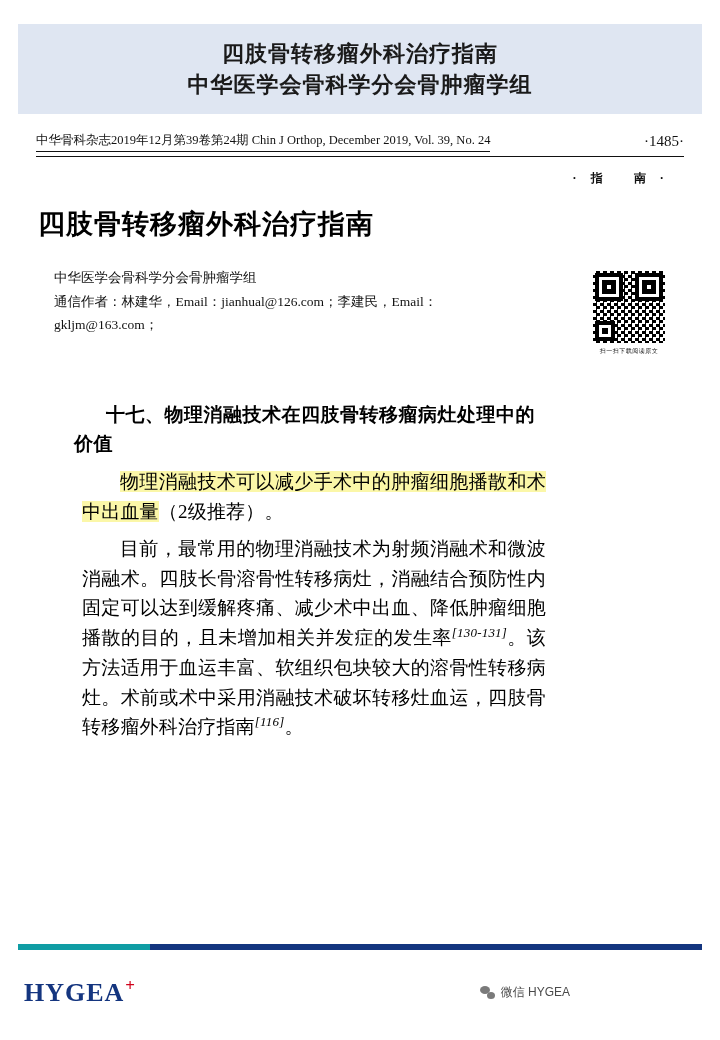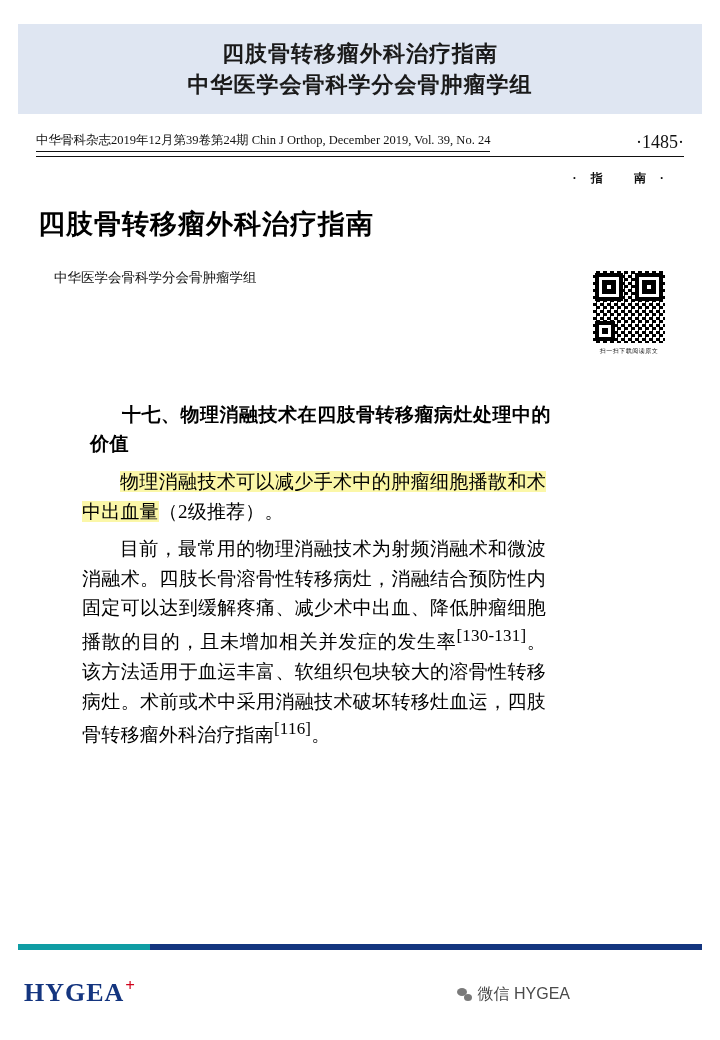--- a/index.html
+++ b/index.html
@@ -50,31 +50,31 @@
   }
 
   
   .running-head {
     position: absolute;
     left: 18px;
     top: 12px;
     width: 648px;
     display: flex;
     justify-content: space-between;
-    align-items: flex-start;
+    align-items: flex-end;
   }
   .running-head-left {
     font-size: 12.5px;
     color: #111;
     border-bottom: 1px solid #111;
     padding-bottom: 2px;
     white-space: nowrap;
   }
   .running-head-right {
-    font-size: 18px;
+    font-size: 15px;
     color: #111;
     padding-bottom: 2px;
   }
   .rule {
     position: absolute;
     left: 18px;
     top: 36px;
     width: 648px;
     height: 1px;
     background: #111;
@@ -161,40 +161,41 @@
     top: 280px;
     width: 480px;
     color: #000;
   }
   .sec-heading {
     font-family: "Liberation Sans", "DejaVu Sans", sans-serif;
     font-size: 19px;
     font-weight: bold;
     line-height: 1.55;
     text-indent: 32px;
-    margin: 0 0 2px 16px;
+    margin: 0 0 2px 0;
     letter-spacing: 0.5px;
   }
   .para {
     font-size: 19px;
     line-height: 1.56;
     text-indent: 38px;
     margin: 8px;
     letter-spacing: 0.2px;
     text-align: justify;
   }
   .para.hl {
     margin-bottom: 2px;
   }
   .hl-text {
     background: #fbf7a8;
   }
   sup {
-    font-size: 17px;
+    font-size: 13px;
     vertical-align: super;
+    font-style: italic;
   }
 
   
   .footer-bars {
     position: absolute;
     left: 18px;
     top: 944px;
     width: 684px;
     height: 6px;
     display: flex;
@@ -228,21 +229,21 @@
   }
   .wechat {
     position: absolute;
     right: 26px;
     top: 24px;
     display: flex;
     align-items: center;
     gap: 6px;
     color: #4a4a4a;
     font-family: "Liberation Sans", "DejaVu Sans", sans-serif;
-    font-size: 16px;
+    font-size: 12px;
   }
   .wechat-icon {
     width: 15px;
     height: 13px;
     position: relative;
     display: inline-block;
   }
   .wechat-icon i {
     position: absolute;
     background: #7a7a7a;
@@ -276,20 +277,21 @@
     <div class="running-head-right">·1485·</div>
   </div>
   <div class="rule"></div>
 
   <div class="section-kind">·指 南·</div>
 
   <div class="doc-title">四肢骨转移瘤外科治疗指南</div>
 
   <div class="authors">
     <span class="aff">中华医学会骨科学分会骨肿瘤学组</span>
+    <span class="corr">通信作者：林建华，Email：jianhual@126.com；李建民，Email：gkljm@163.com；</span>
   </div>
 
   <div class="qr-wrap">
     <div class="qr">
       <span class="qr-corner-bl"></span>
     </div>
     <div class="qr-caption">扫一扫下载阅读原文</div>
   </div>
 
   <div class="body-col">

